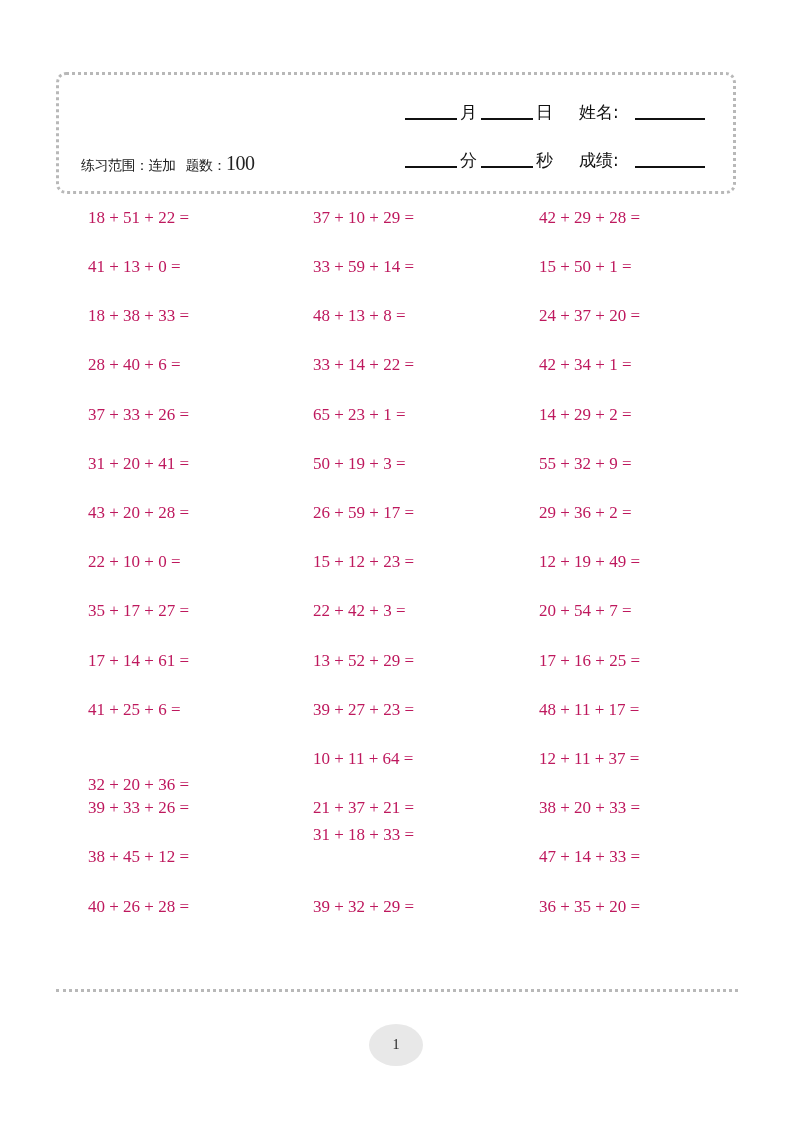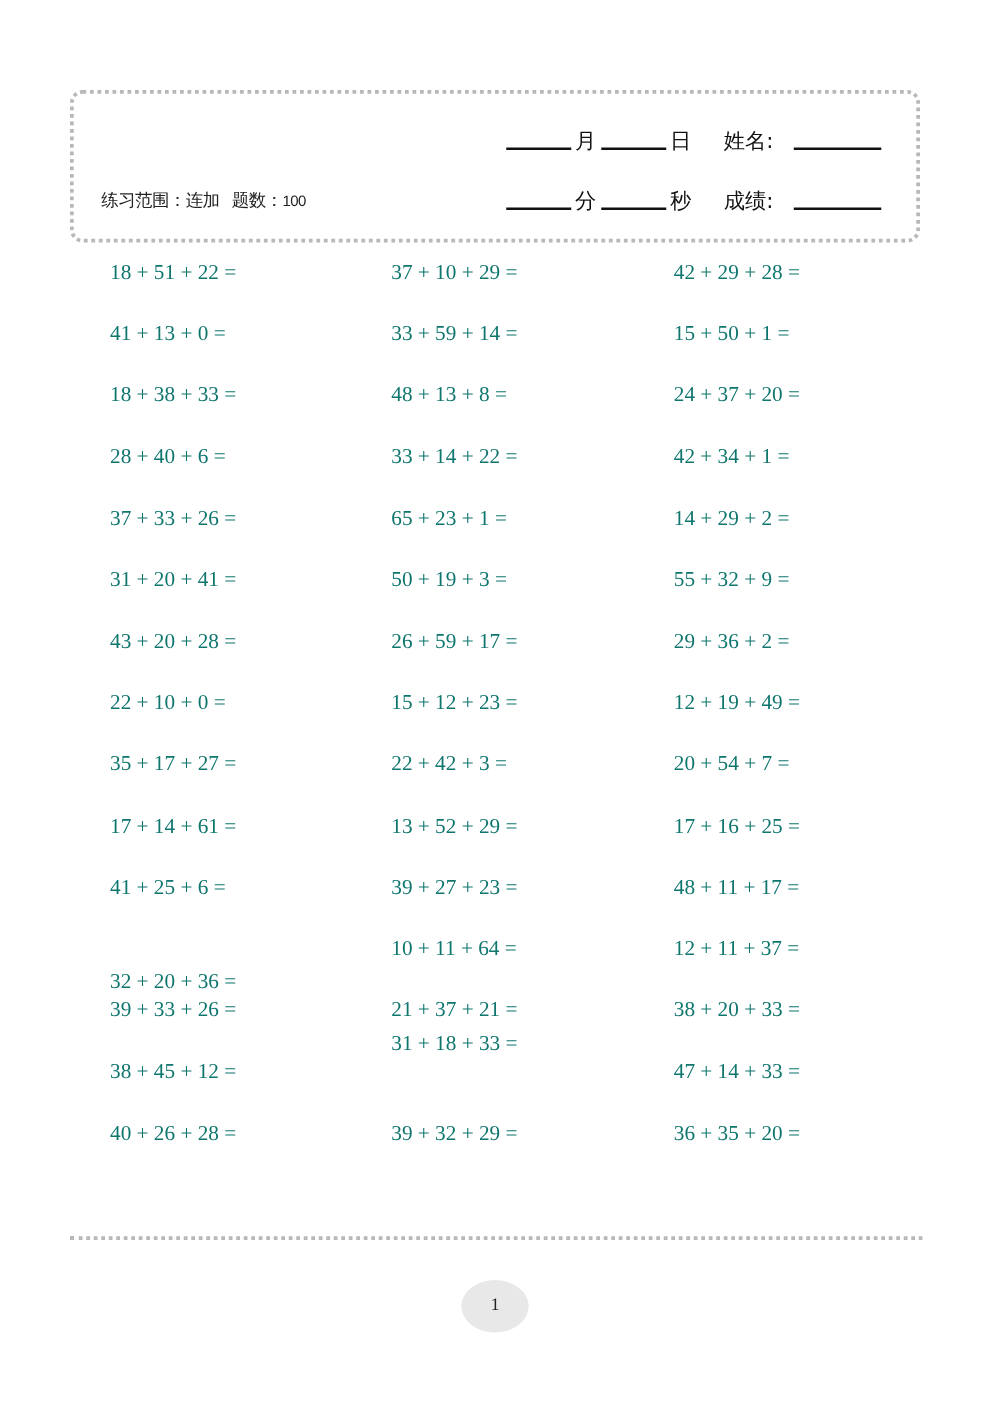--- a/index.html
+++ b/index.html
@@ -2,31 +2,31 @@
 <html><head>
   <meta charset="utf-8">
   <style>
     html, body { margin: 0; padding: 0; background: #ffffff; }
     body { width: 793px; height: 1122px; position: relative; overflow: hidden; font-family: "Liberation Serif", serif; color: #111; }
     .header-box {
       position: absolute; left: 56px; top: 72px; width: 680px; height: 122px;
       border: 3px dotted #b8b8b8; border-radius: 10px; box-sizing: border-box;
     }
     .info { position: absolute; left: 22px; top: 77px; font-size: 14px; font-family: "DejaVu Sans", sans-serif; color: #222; letter-spacing: -0.5px; }
-    .info .num { font-family: Liberation Sans, sans-serif; font-size: 12px; }
+    .info .num { font-family: Liberation Serif, serif; font-size: 20px; }
     .row { position: absolute; left: 346px; display: flex; align-items: flex-end; font-family: "DejaVu Sans", sans-serif; font-size: 17px; color: #111; }
     .row1 { top: 26px; }
     .row2 { top: 74px; }
     .blank { display: inline-block; border-bottom: 2px solid #111; height: 1px; margin-bottom: 4px; }
     .b-short { width: 52px; }
     .b-long { width: 70px; }
     .lbl { margin: 0 4px 0 3px; }
     .lbl2 { margin-left: 22px; margin-right: 16px; }
     .problems { position: absolute; left: 88px; top: 208px; }
-    .prob { position: absolute; font-size: 17px; white-space: nowrap; color: #0f766e; }
+    .prob { position: absolute; font-size: 17px; white-space: nowrap; color: #be185d; }
     .bottom-rule { position: absolute; left: 56px; top: 989px; width: 682px; border-top: 3px dotted #b8b8b8; }
     .page-badge {
       position: absolute; left: 369px; top: 1024px; width: 54px; height: 42px; border-radius: 50%;
       background: #e8e8e8; display: flex; align-items: center; justify-content: center; font-size: 14px; color: #222;
     }
   </style>
 </head>
 <body>
 
 <div class="header-box">

